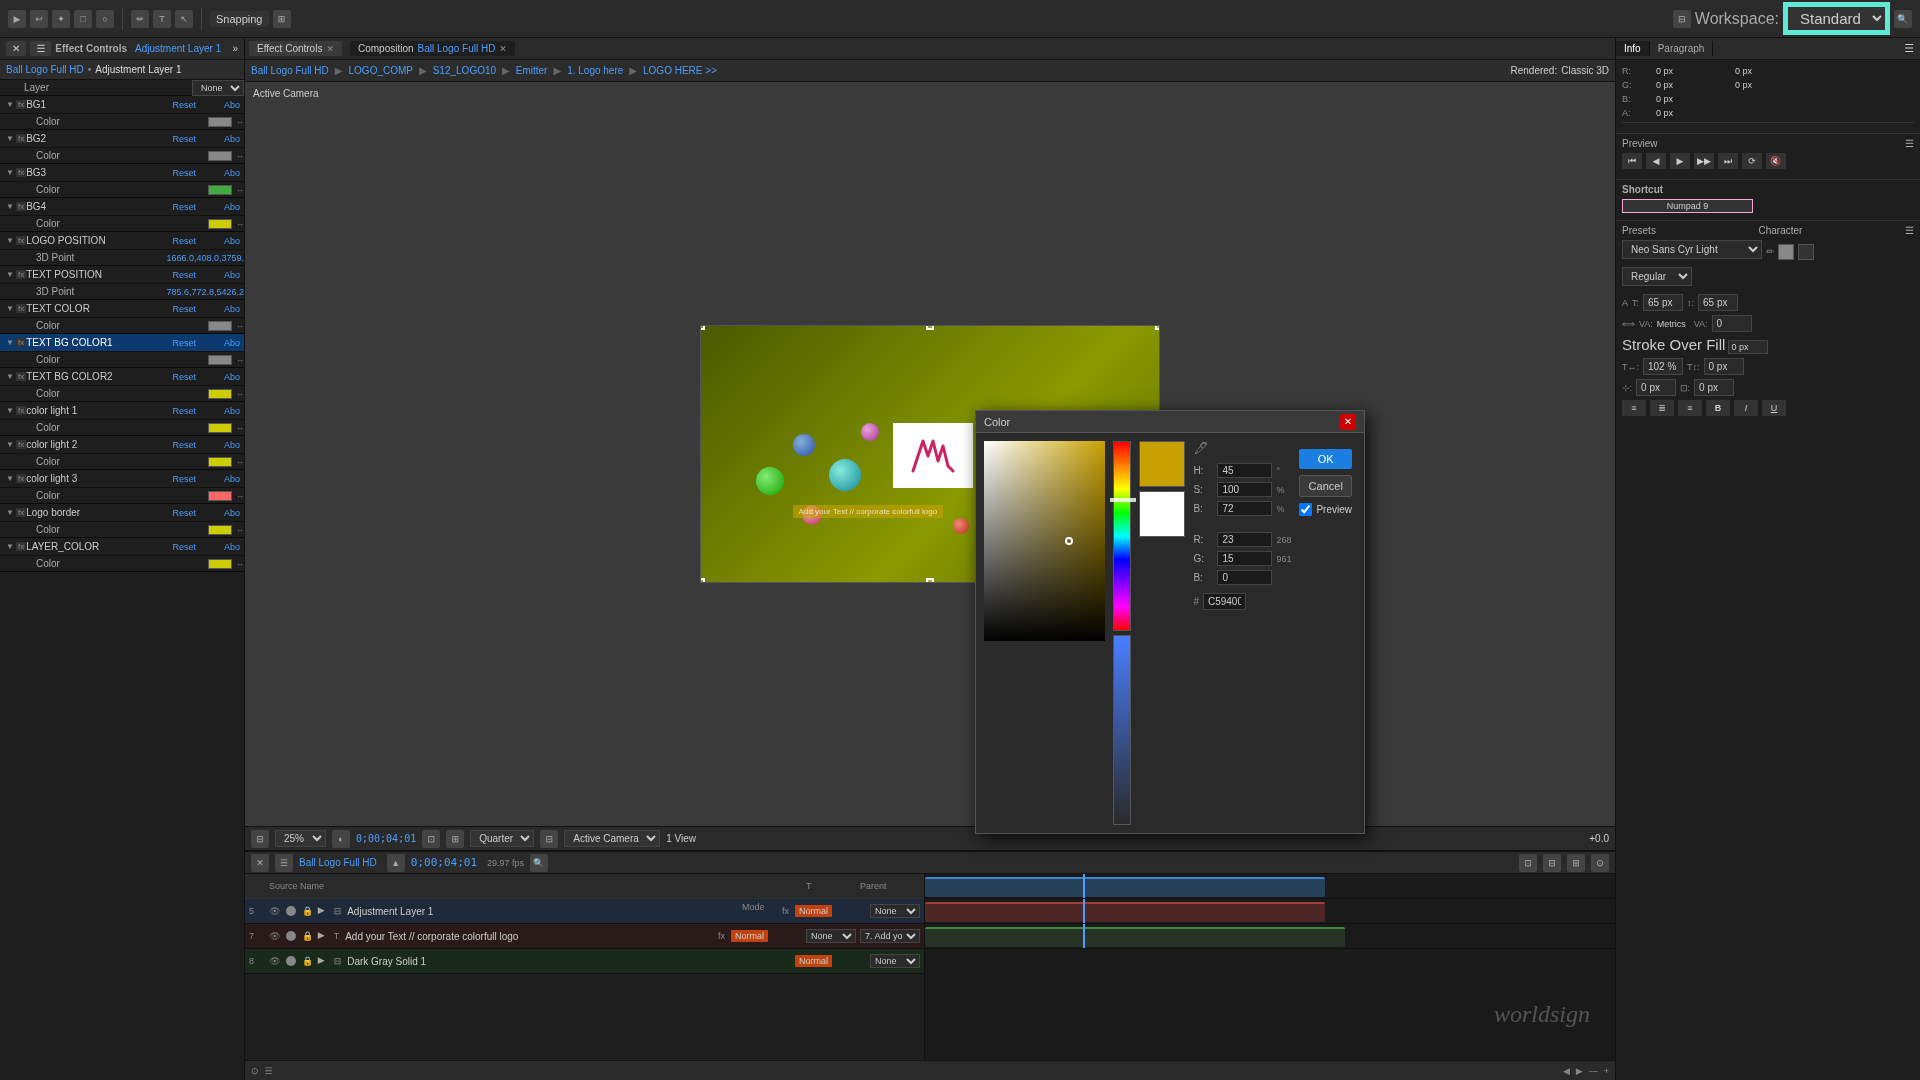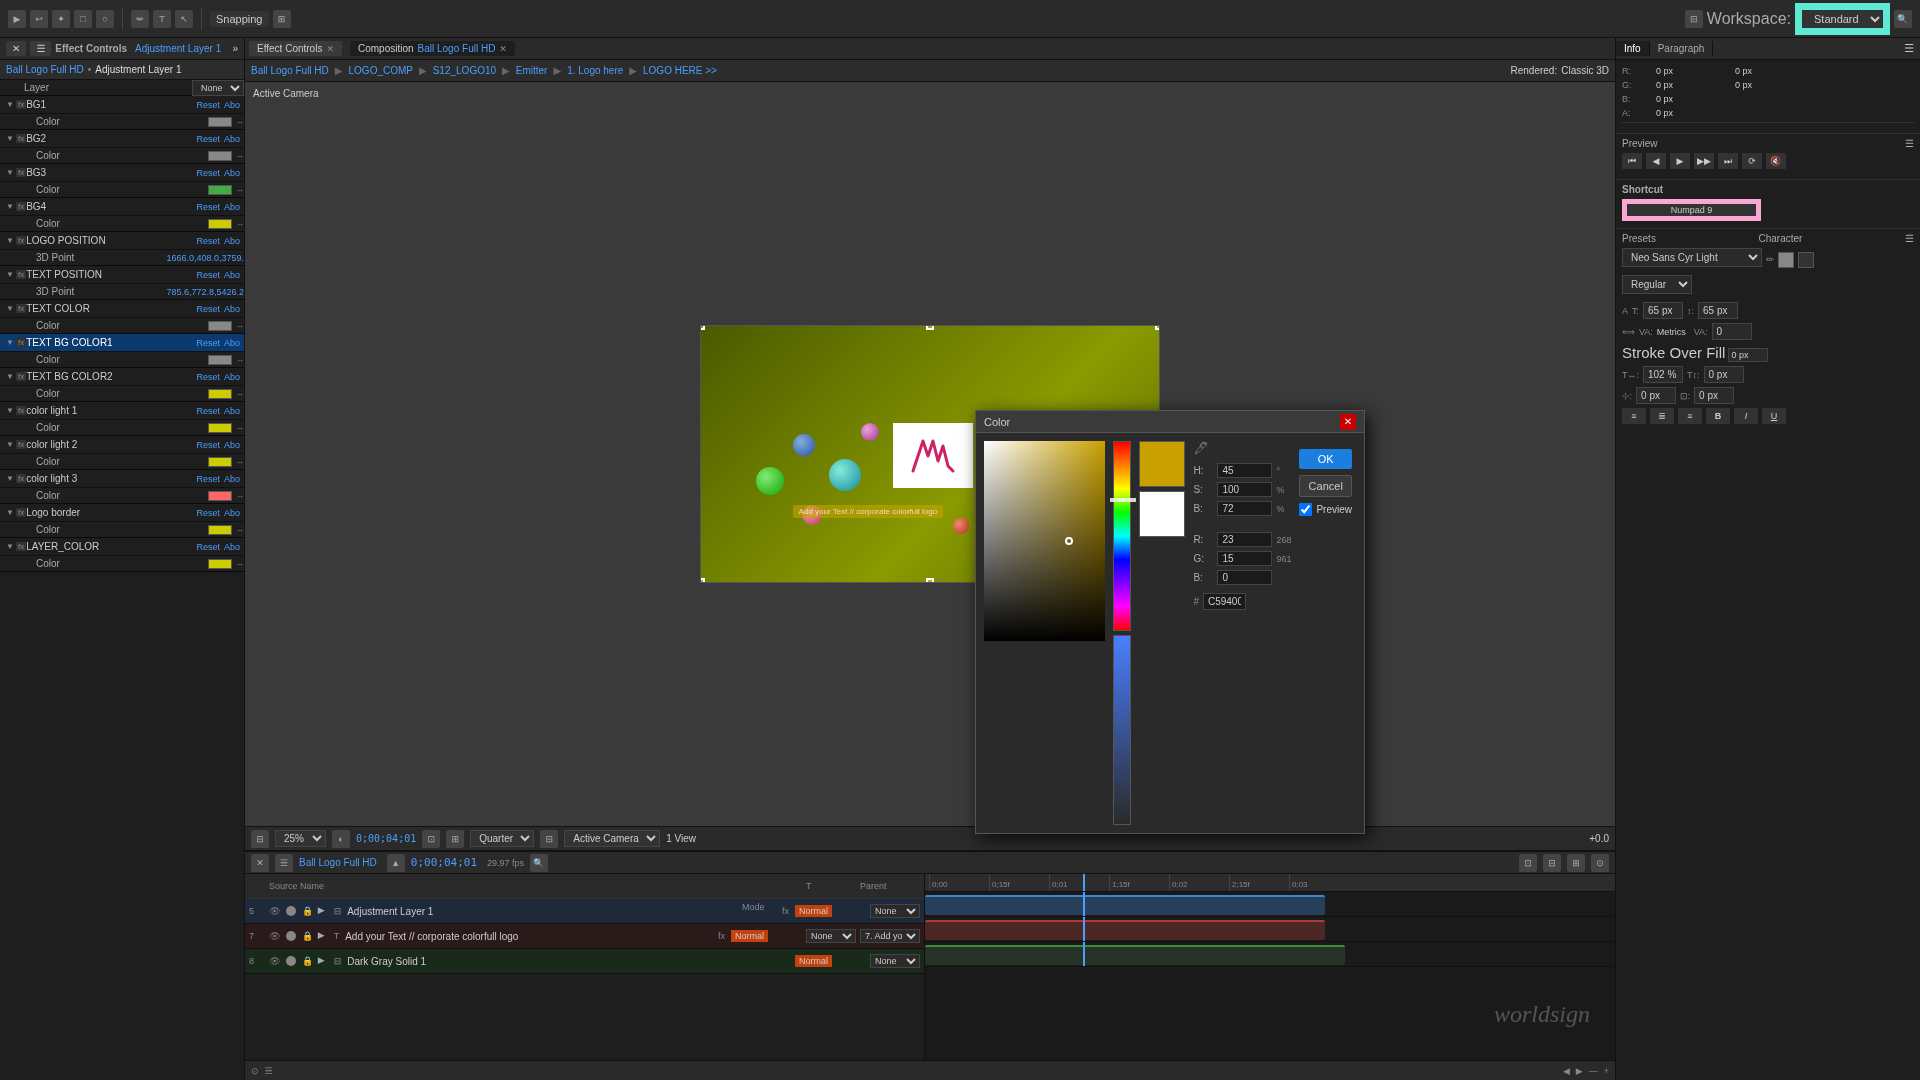--- a/index.html
+++ b/index.html
@@ -46,24 +46,24 @@
       font-size: 11px;
       color: #ccc;
       background: #333;
       padding: 2px 6px;
       border-radius: 2px;
       cursor: pointer;
     }
     .toolbar-spacer { flex: 1; }
     .workspace-selector {
       background: #333;
-      border: 7px solid #5eead4;
+      border: 5px solid #5eead4;
       color: #ccc;
       padding: 2px 8px;
-      font-size: 11px;
+      font-size: 15px;
       cursor: pointer;
     }
 
     
     .main-layout {
       display: flex;
       height: calc(1080px - 38px);
     }
 
     
@@ -122,21 +122,21 @@
       border-bottom: 1px solid #111;
       cursor: pointer;
     }
 
     .layer-name {
       font-size: 10px;
       color: #ccc;
       flex: 1;
     }
     .layer-reset { font-size: 9px; color: #4a9eff; margin-right: 4px; cursor: pointer; }
-    .layer-abo { font-size: 9px; color: #4a9eff; margin-right: 4px; cursor: pointer; }
+    .layer-abo { font-size: 9px; color: #4a9eff; margin-right: 4px; cursor: pointer; margin-left: 24px; }
 
     .property-row {
       height: 16px;
       display: flex;
       align-items: center;
       padding-left: 24px;
       border-bottom: 1px solid #0a0a0a;
     }
     .property-row.color-row {
       padding-left: 36px;
@@ -465,21 +465,21 @@
     }
     .shortcut-header { font-size: 10px; color: #aaa; margin-bottom: 4px; font-weight: bold; }
     .shortcut-row {
       display: flex;
       align-items: center;
       margin-bottom: 3px;
       gap: 4px;
     }
     .shortcut-value {
       background: #333;
-      border: 5px solid #f9a8d4;
+      border: 1px solid #f9a8d4;
       color: #ccc;
       font-size: 9px;
       padding: 1px 6px;
       min-width: 60px;
       text-align: center;
     }
 
     .presets-section {
       padding: 4px 6px;
       border-top: 1px solid #333;
@@ -1163,33 +1163,20 @@
             <span class="track-mode">Normal</span>
             <span style="width:30px;"></span>
             <select style="background:#2a2a2a;border:1px solid #444;color:#ccc;font-size:9px;width:50px;">
               <option>None</option>
             </select>
           </div>
         </div>
 
         <div class="timeline-tracks" style="flex:1;position:relative;background:#1a1a1a;">
 
-          <div class="timeline-ruler">
-            <div class="ruler-marks">
-              <div class="ruler-mark">0;00</div>
-              <div class="ruler-mark">0;15f</div>
-              <div class="ruler-mark">0;01</div>
-              <div class="ruler-mark">1;15f</div>
-              <div class="ruler-mark">0;02</div>
-              <div class="ruler-mark">2;15f</div>
-              <div class="ruler-mark">0;03</div>
-            </div>
-
-            <div style="position:absolute;top:0;left:158px;width:2px;height:100%;background:#4a9eff;z-index:5;"></div>
-          </div>
 
           <div class="track-clip-row">
             <div class="clip-block" style="left:0;width:400px;background:#2a4a6a;border-top:2px solid #4a9eff;"></div>
             <div style="position:absolute;top:0;left:158px;width:2px;height:100%;background:#4a9eff;z-index:5;"></div>
           </div>
           <div class="track-clip-row">
             <div class="clip-block" style="left:0;width:400px;background:#5a2a2a;border-top:2px solid #cc4444;"></div>
             <div style="position:absolute;top:0;left:158px;width:2px;height:100%;background:#4a9eff;z-index:5;"></div>
           </div>
           <div class="track-clip-row">

